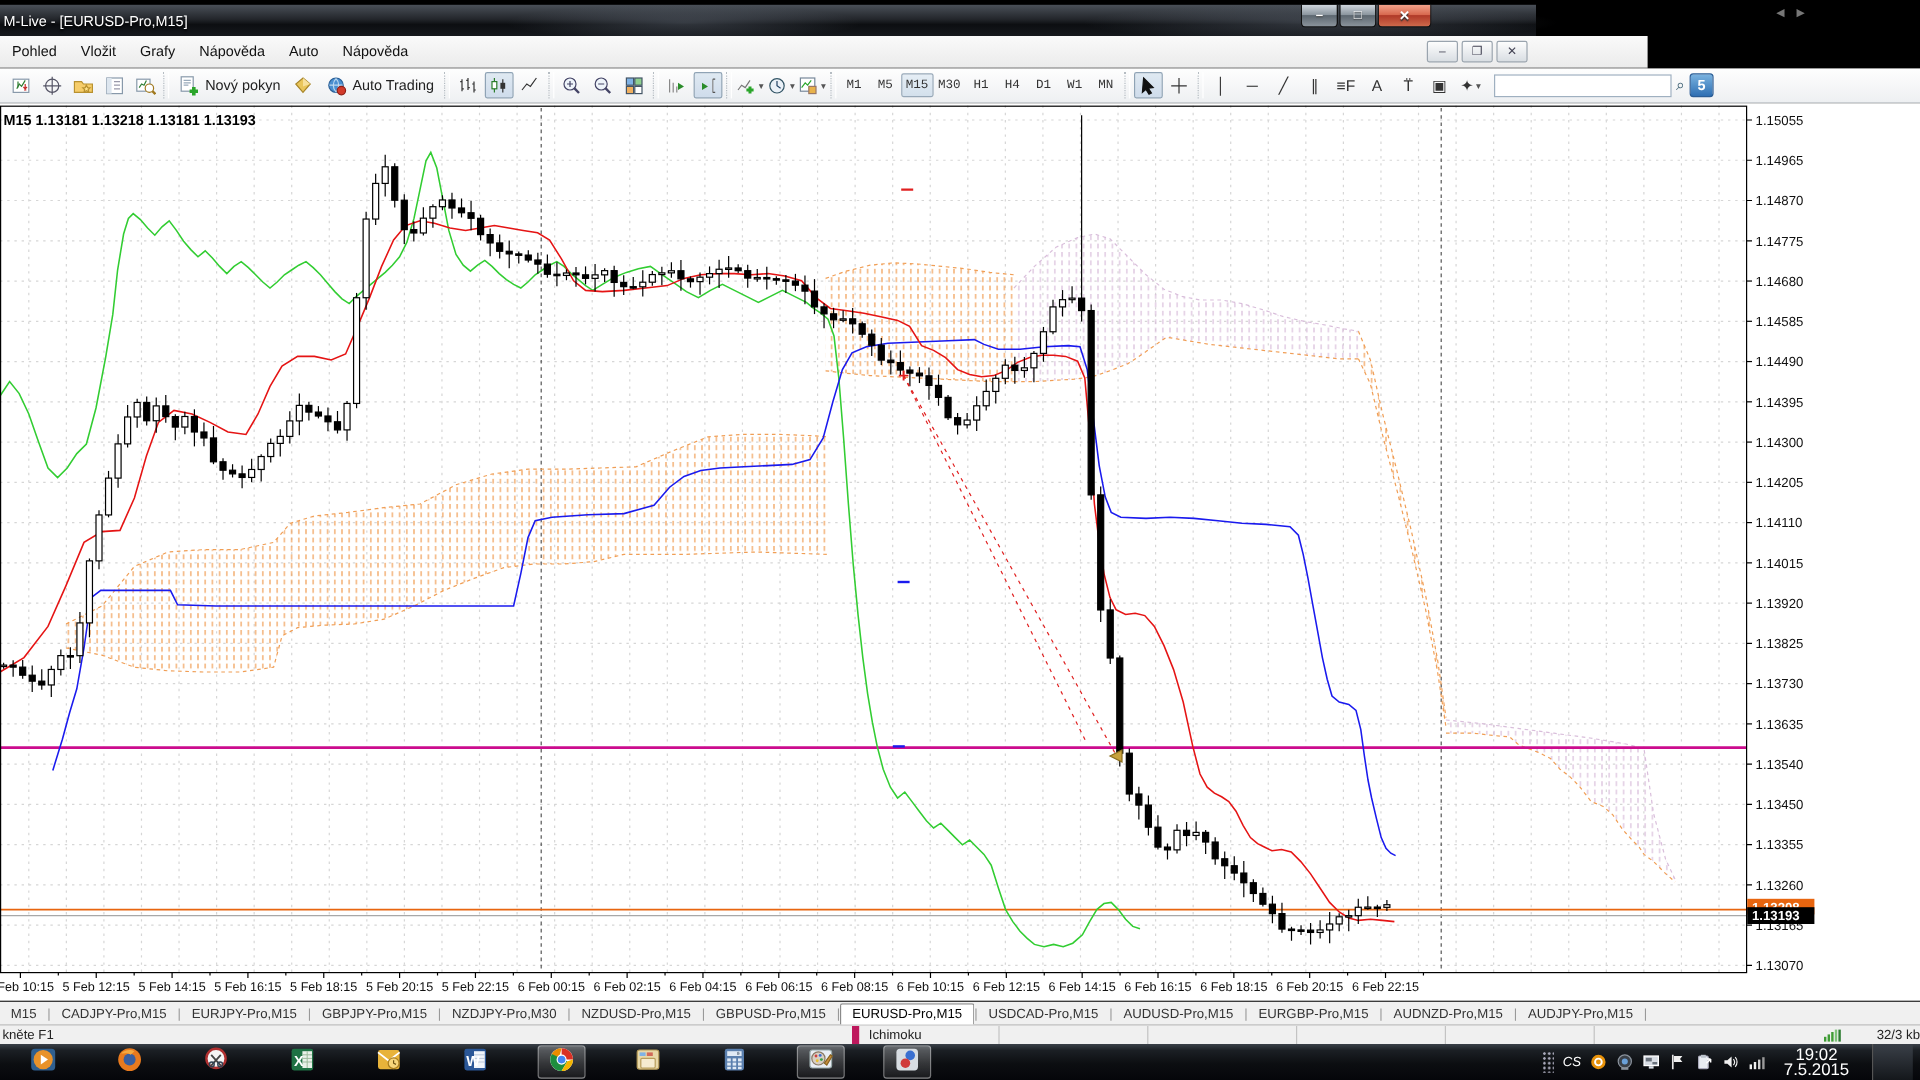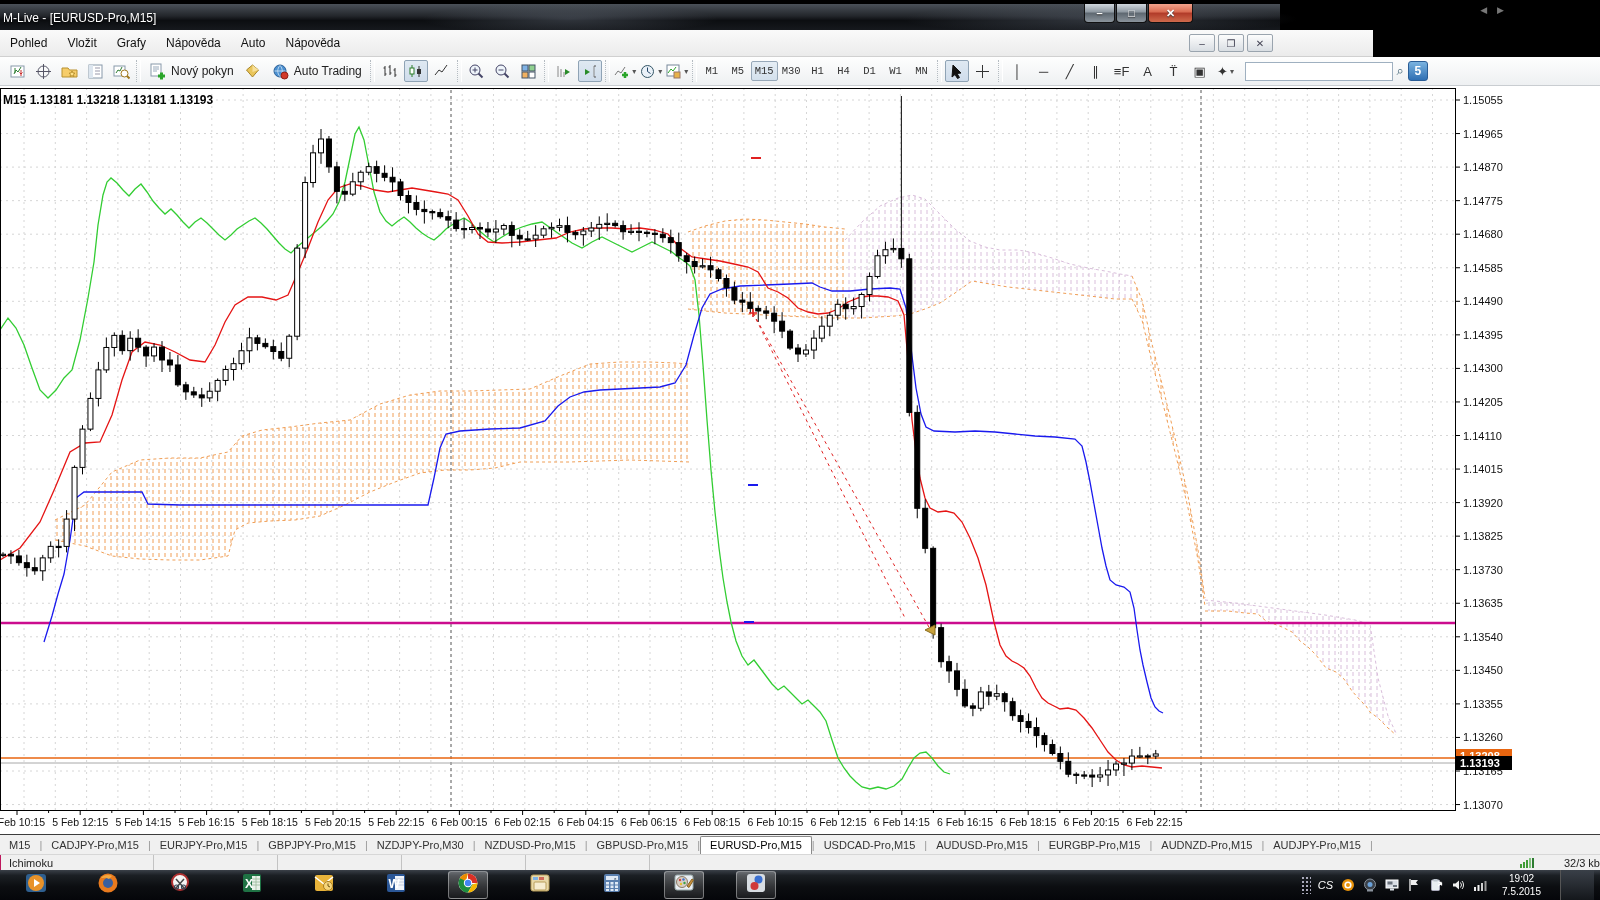--- a/index.html
+++ b/index.html
@@ -63,21 +63,21 @@
 
   
   .taskbar{position:absolute;left:0;top:870px;width:1600px;height:30px;
     background:linear-gradient(180deg,#3a4048 0%,#1b1f24 18%,#0c0e11 55%,#05060a 100%);display:flex;align-items:center;}
   .tbicon{width:40px;height:28px;margin:0 16px;display:flex;align-items:center;justify-content:center;position:relative;flex:0 0 auto;}
   .tbicon.framed{background:linear-gradient(rgba(255,255,255,.28),rgba(255,255,255,.08));border:1px solid rgba(255,255,255,.38);border-radius:3px;}
   .tray{position:absolute;right:0;top:0;height:30px;display:flex;align-items:center;gap:7px;padding-right:6px;color:#fff;}
   .grip{width:10px;height:18px;background-image:radial-gradient(circle,#aab 1px,transparent 1.2px);background-size:4px 4px;}
   .cs{font-size:11px;font-style:italic;}
   .trayicon{width:15px;height:15px;display:flex;align-items:center;justify-content:center;}
-  .clockblock{text-align:center;font-size:10px;line-height:13px;padding:0 8px;}
+  .clockblock{text-align:center;font-size:14px;line-height:13px;padding:0 8px;}
   .deskbtn{width:34px;height:30px;background:linear-gradient(#3a4048,#14171b);border-left:1px solid #555;margin-left:4px;}
 </style>
 </head>
 <body>
 
 <div class="screen">
 
   <div class="titlebar">
     <div class="blob" style="left:420px;width:300px;"></div>
     <div class="blob" style="left:900px;width:400px;"></div>
@@ -876,21 +876,22 @@
       <span class="tabsep">|</span>
       <span class="tab">AUDJPY-Pro,M15</span>
       <span class="tabsep">|</span>
     </div>
   <div class="tabscroll">
     <span>◀</span>
     <span>▶</span>
   </div>
 
   <div class="statusbar">
-    <div class="scell" style="width:154px;border-left:1px solid #be185d;">Ichimoku</div>
+    <div style="flex:0 0 710px;padding-left:2px;">kněte F1</div>
+    <div class="scell" style="width:123px;border-left:6px solid #be185d;">Ichimoku</div>
     <div class="scell" style="width:124px;"></div>
     <div class="scell" style="width:124px;"></div>
     <div class="scell" style="width:124px;"></div>
     <div class="scell" style="width:124px;"></div>
     <div style="flex:1;display:flex;align-items:center;justify-content:flex-end;">
       <span class="sbars">
         <i style="height:4px"></i>
           <i style="height:6px"></i>
           <i style="height:8px"></i>
           <i style="height:10px;background:#7ec27a"></i>

